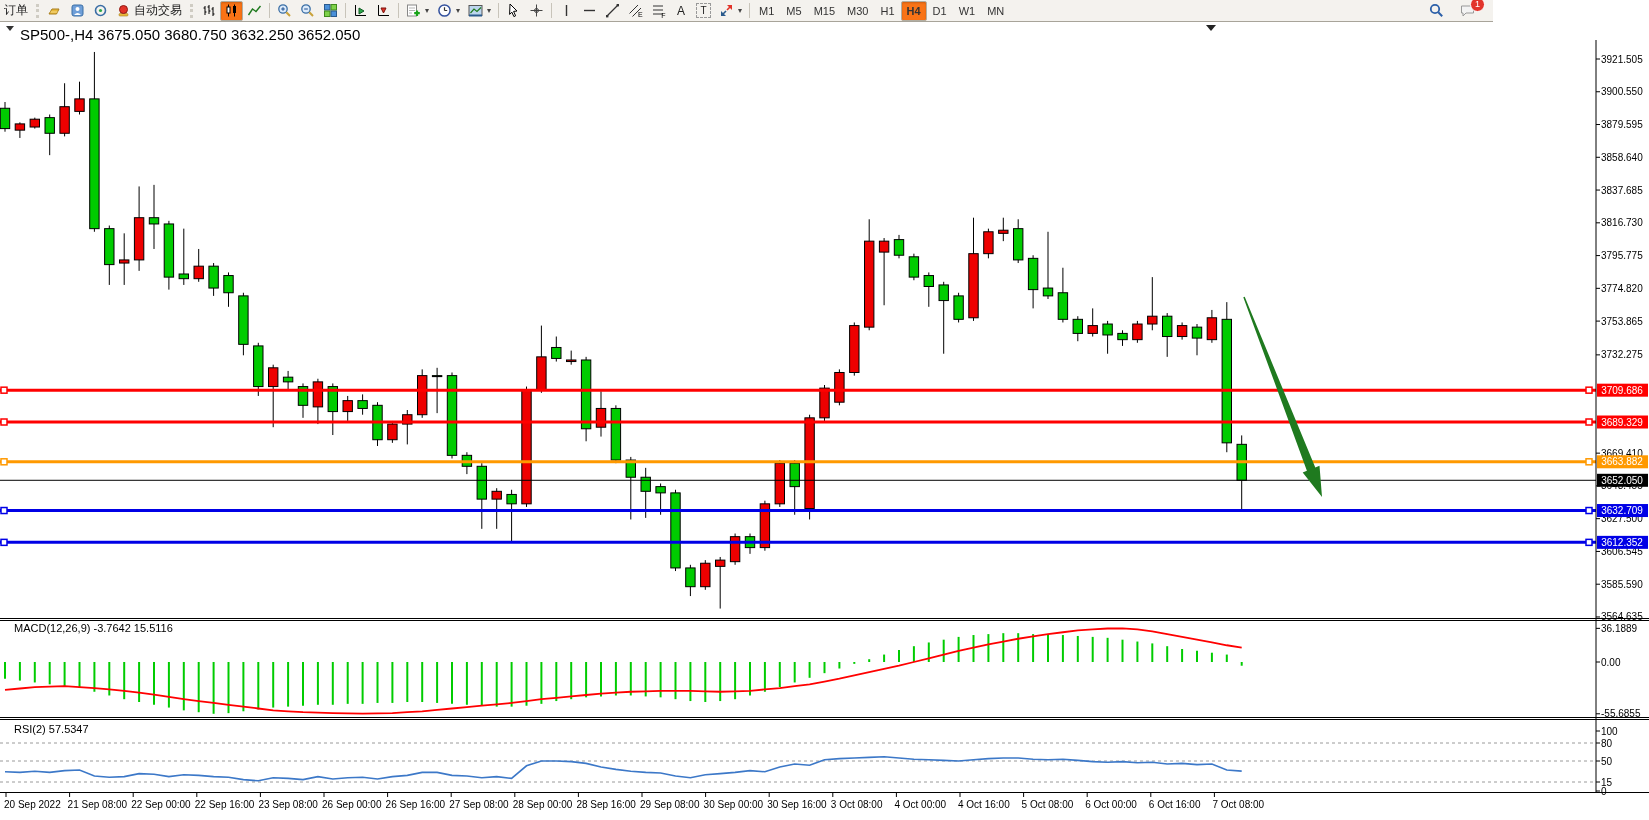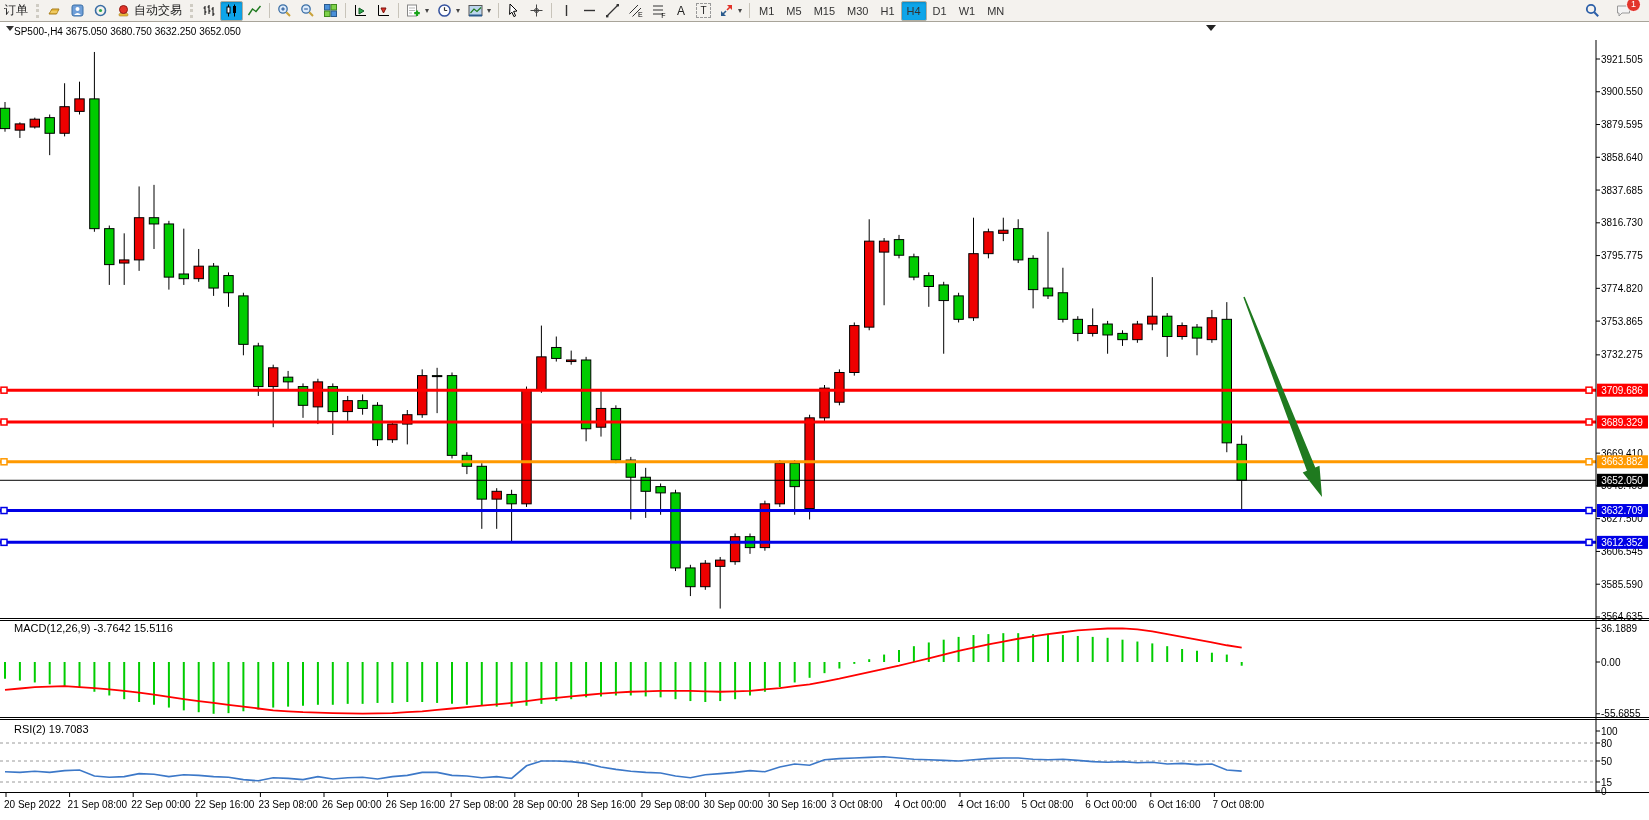--- a/index.html
+++ b/index.html
@@ -1,34 +1,34 @@
 <!DOCTYPE html>
 <html><head>
 <meta charset="utf-8">
 <style>
   html,body{margin:0;padding:0;background:#fff;width:1649px;height:820px;overflow:hidden;
     font-family:"Liberation Sans",sans-serif;}
   #stage{position:relative;width:1649px;height:820px;background:#fff;}
   svg text{font-family:"Liberation Sans",sans-serif;}
-  .toolbar{position:absolute;top:0;left:0;width:1649px;height:21px;background:#f4f2ee;
+  .toolbar{position:absolute;top:0;left:0;width:1493px;height:21px;background:#f4f2ee;
     border-bottom:1px solid #a8a49a;display:flex;align-items:center;font-size:12px;color:#222;z-index:5;}
   .tb-btn{height:18px;display:flex;align-items:center;gap:3px;padding:0 3px;border:1px solid transparent;border-radius:2px;}
-  .tb-btn.active{background:#0ea5e9;border-color:#b2ae a2;border-color:#b2aea2;box-shadow:inset 0 1px 2px rgba(0,0,0,.18);}
+  .tb-btn.active{background:#f97316;border-color:#b2ae a2;border-color:#b2aea2;box-shadow:inset 0 1px 2px rgba(0,0,0,.18);font-weight:bold;}
   .tf{padding:0 5px;font-size:11px;color:#333;}
   .sep{width:1px;height:15px;background:#c8c4ba;margin:0 3px;flex:0 0 auto;}
   .grip{width:0;height:14px;border-left:3px dotted #cfccc3;margin:0 4px;flex:0 0 auto;}
   .caret{font-size:8px;color:#444;margin-left:1px;}
   .ic{width:15px;height:15px;display:inline-block;flex:0 0 auto;}
   .glyph{width:14px;height:14px;display:flex;align-items:center;justify-content:center;font-size:12px;color:#222;}
   .label-tool{border:1px dashed #999;width:13px;height:13px;font-size:10px;}
   .toolbar-right{margin-left:auto;display:flex;align-items:center;gap:8px;padding-right:14px;}
   .chat-wrap{position:relative;}
   .badge{position:absolute;top:-5px;right:-7px;background:#e2342b;color:#fff;border-radius:50%;
     width:13px;height:13px;font-size:9px;line-height:13px;text-align:center;border:1px solid #fff;}
-  .chart-title{position:absolute;top:26px;left:6px;font-size:10px;color:#000;display:flex;align-items:flex-start;z-index:4;}
+  .chart-title{position:absolute;top:26px;left:6px;font-size:15px;color:#000;display:flex;align-items:flex-start;gap:6px;z-index:4;}
   .dd-tri{width:0;height:0;border-left:4px solid transparent;border-right:4px solid transparent;border-top:5px solid #333;display:inline-block;}
   .ind-label{position:absolute;left:4px;font-size:11px;color:#000;z-index:4;margin-left:10px;}
   .axis-overlay{position:absolute;background:transparent;z-index:3;}
 </style>
 </head>
 <body>
 
 <div id="stage">
 
   <svg id="chart" width="1649" height="820" style="position:absolute;top:0;left:0">
@@ -648,18 +648,18 @@
 
   <div class="chart-title">
     <span class="dd-tri"></span>
     <span>SP500-,H4  3675.050 3680.750 3632.250 3652.050</span>
   </div>
 
   <div class="ind-label" style="top:622px">
     <span>MACD(12,26,9)</span>&nbsp;<span>-3.7642 15.5116</span>
   </div>
   <div class="ind-label" style="top:723px">
-    <span>RSI(2)</span>&nbsp;<span>19.7083</span>
+    <span>RSI(2)</span>&nbsp;<span>57.5347</span>
   </div>
 
   <div class="axis-overlay" style="top:40px;left:1596px;width:53px;height:753px"></div>
   <div class="axis-overlay" style="top:793px;left:0;width:1596px;height:22px"></div>
 </div>
 
 </body></html>

